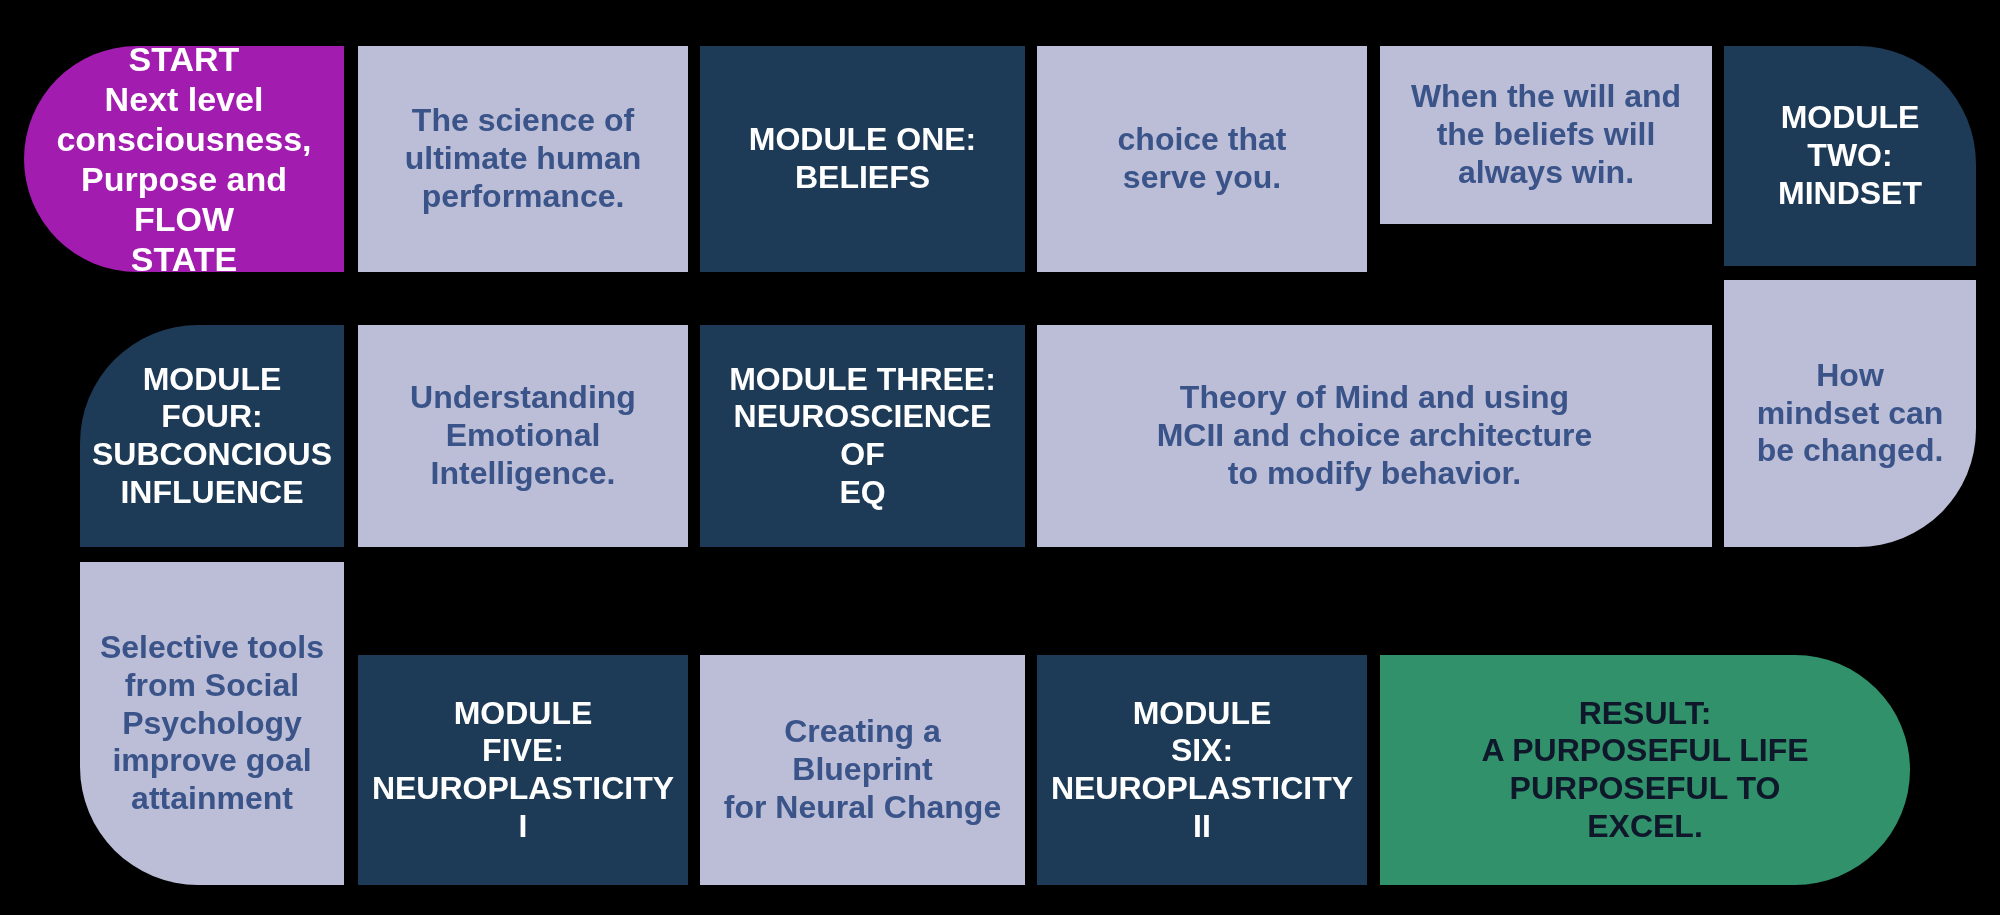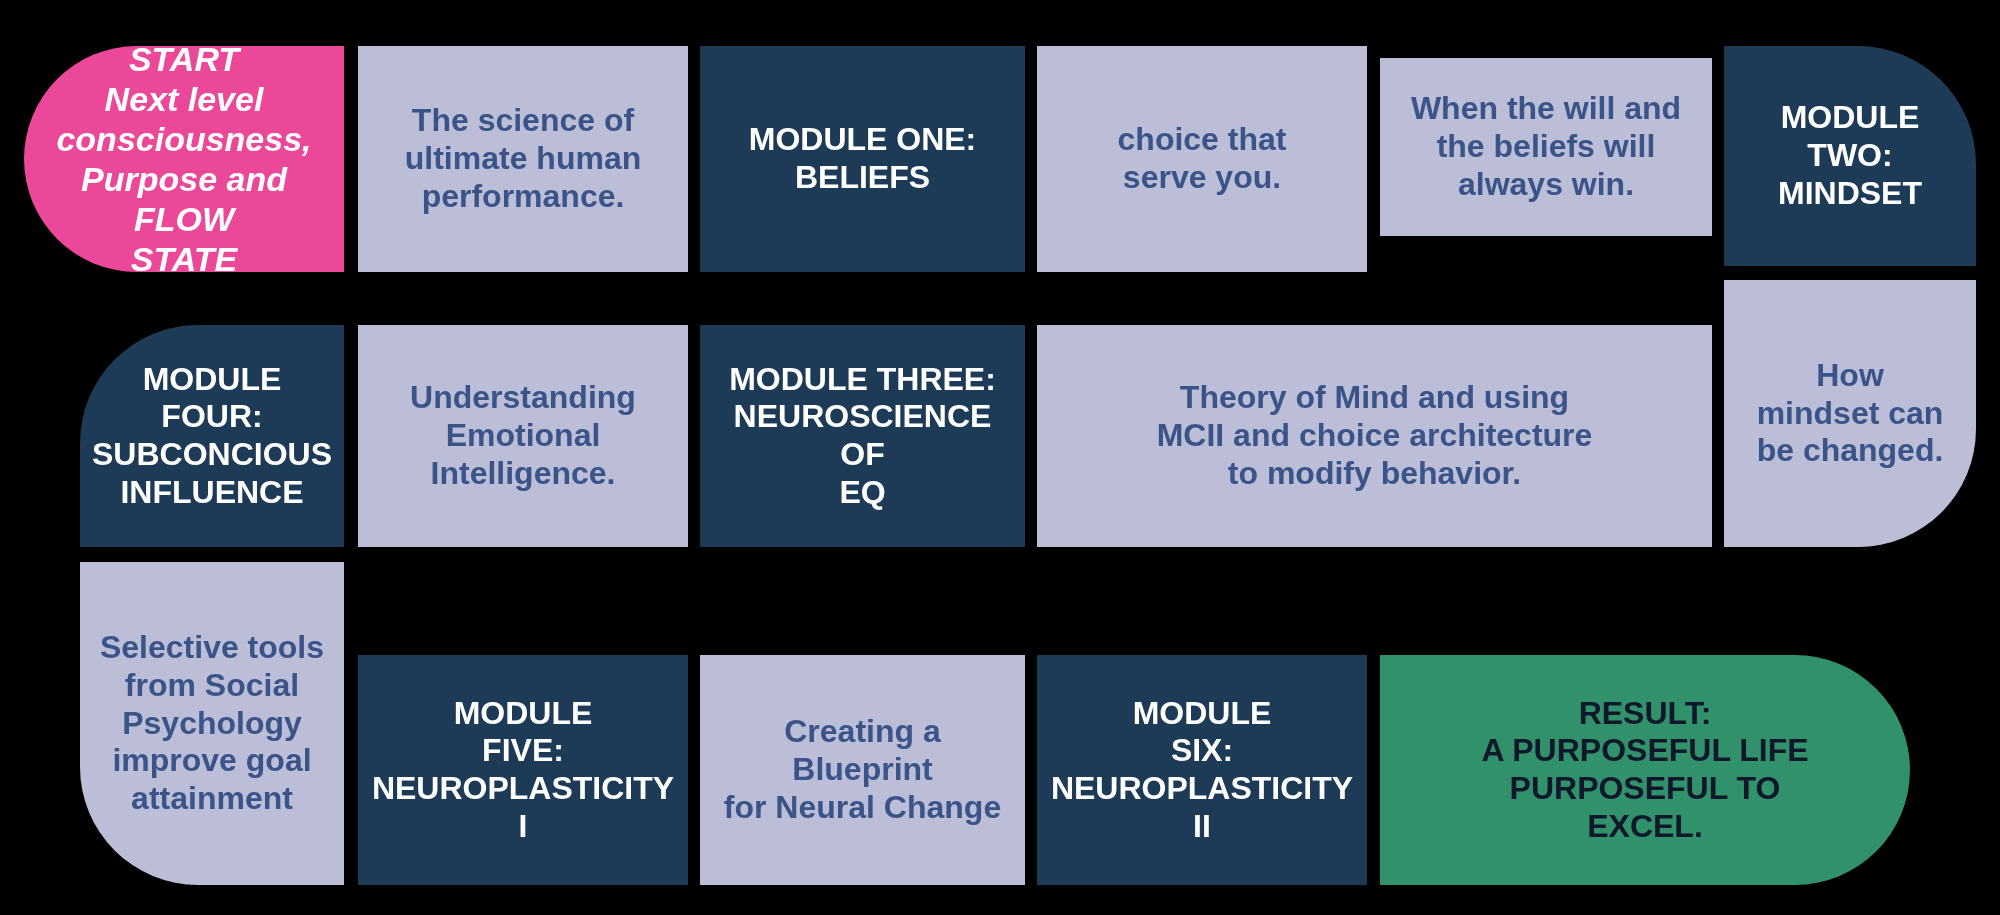--- a/index.html
+++ b/index.html
@@ -4,21 +4,21 @@
 <style>
   html,body{margin:0;padding:0;background:#000;}
   body{width:2000px;height:915px;overflow:hidden;
        font-family:"Liberation Sans",sans-serif;}
   #stage{position:relative;width:2000px;height:915px;background:#000;}
 
   .cell{position:absolute;box-sizing:border-box;
         display:flex;align-items:center;justify-content:center;
         text-align:center;font-weight:bold;line-height:1.18;
         padding:6px 10px;}
-  .gold{background:#ec4899;color:#ffffff;font-style:italic;}
+  .gold{background:#a21caf;color:#ffffff;}
   .lav{background:#bcbdd6;color:#3a5489;}
   .navy{background:#1d3a56;color:#ffffff;}
   .green{background:#31916a;color:#0f172a;}
 
   .t34{font-size:34px;}
   .t32{font-size:32px;}
 
   .rtl{border-top-left-radius:118px;}
   .rbl{border-bottom-left-radius:118px;}
   .rtr{border-top-right-radius:118px;}
@@ -57,21 +57,21 @@
     </div>
   </div>
 
   <div class="cell lav t32" style="left:1037px;top:46px;width:330px;height:226px;">
     <div>
       <span class="lbl">choice that</span>
       <span class="lbl">serve you.</span>
     </div>
   </div>
 
-  <div class="cell lav t32" style="left:1380px;top:46px;width:332px;height:178px;margin-top:12px;">
+  <div class="cell lav t32" style="left:1380px;top:46px;width:332px;height:178px;">
     <div>
       <span class="lbl">When the will and</span>
       <span class="lbl">the beliefs will</span>
       <span class="lbl">always win.</span>
     </div>
   </div>
 
   <div class="cell navy rtr t32" style="left:1724px;top:46px;width:252px;height:220px;">
     <div>
       <span class="lbl">MODULE</span>

